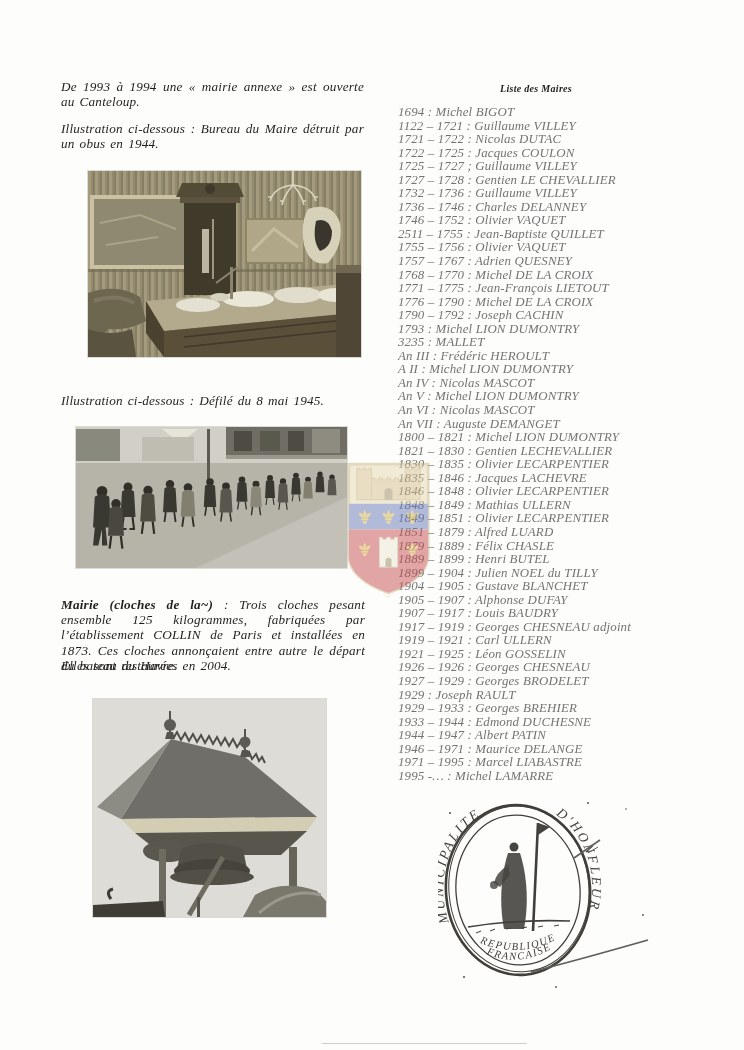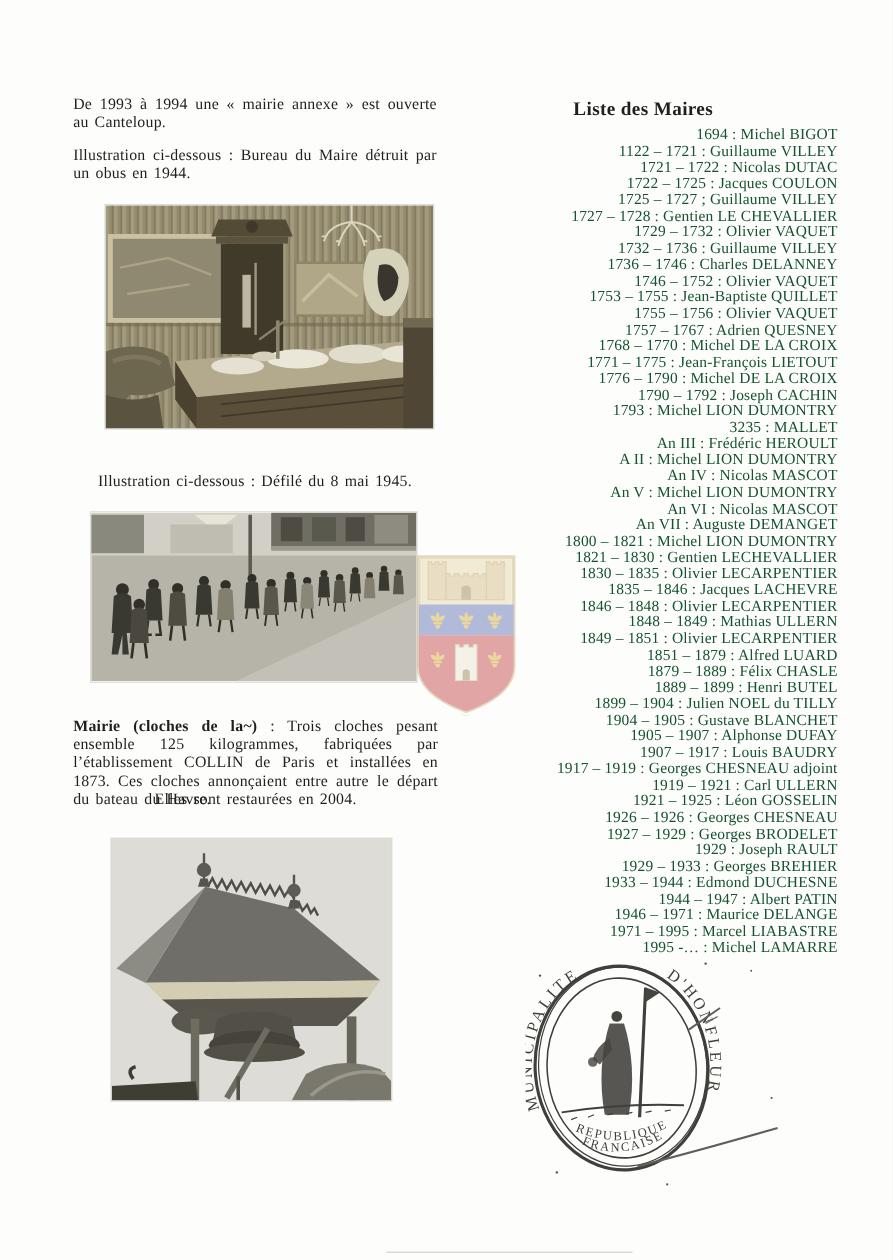--- a/index.html
+++ b/index.html
@@ -1,34 +1,34 @@
 <!DOCTYPE html>
 <html><head>
 <meta charset="utf-8">
 <style>
   html,body{margin:0;padding:0;background:#e9e9e9;}
   .page{
     position:relative;width:744px;height:1050px;background:#fdfdfc;
     font-family:"Liberation Serif","DejaVu Serif",serif;color:#211f1b;
-    overflow:hidden;margin:0 auto;
+    overflow:hidden;margin:0 auto;font-style:italic;
   }
   .para{
     position:absolute;font-size:13.2px;line-height:15.2px;
     text-align:justify;letter-spacing:.2px;word-spacing:1.5px;
   }
-  .para.nojust{text-align:center;}
+  .para.nojust{text-align:left;}
   .caption-bold{font-weight:bold;}
   .mayors-title{
     position:absolute;left:398px;top:83px;width:276px;text-align:center;
-    font-weight:bold;font-size:16px;letter-spacing:.3px;
+    font-weight:bold;font-size:10px;letter-spacing:.3px;
   }
   .mayor-list{position:absolute;left:398px;top:106px;width:300px;}
   .mayor-line{
     font-size:12.9px;line-height:13.55px;white-space:nowrap;
-    letter-spacing:.15px;color:#14532d;text-align:right;
+    letter-spacing:.15px;color:#737373;
   }
   .photo{position:absolute;overflow:hidden;box-shadow:0 0 0 1px rgba(120,115,95,.25);}
   .photo svg{display:block;}
   .blason{position:absolute;left:341px;top:456px;width:95px;height:141px;opacity:.5;z-index:5;}
   .stamp{position:absolute;left:438px;top:795px;width:222px;height:196px;}
   .scan-line{position:absolute;left:322px;top:1043px;width:205px;height:1px;background:#cfcfca;}
 </style>
 </head>
 <body>
 
@@ -307,25 +307,24 @@
   </div>
 
   <div class="mayors-title">Liste des Maires</div>
   <div class="mayor-list">
       <div class="mayor-line">1694 : Michel BIGOT</div>
       <div class="mayor-line">1122 – 1721 : Guillaume VILLEY</div>
       <div class="mayor-line">1721 – 1722 : Nicolas DUTAC</div>
       <div class="mayor-line">1722 – 1725 : Jacques COULON</div>
       <div class="mayor-line">1725 – 1727 ; Guillaume VILLEY</div>
       <div class="mayor-line">1727 – 1728 : Gentien LE CHEVALLIER</div>
-      <div class="mayor-line">1729 – 1732 : Olivier VAQUET</div>
       <div class="mayor-line">1732 – 1736 : Guillaume VILLEY</div>
       <div class="mayor-line">1736 – 1746 : Charles DELANNEY</div>
       <div class="mayor-line">1746 – 1752 : Olivier VAQUET</div>
-      <div class="mayor-line">1753 – 1755 : Jean-Baptiste QUILLET</div>
+      <div class="mayor-line">2511 – 1755 : Jean-Baptiste QUILLET</div>
       <div class="mayor-line">1755 – 1756 : Olivier VAQUET</div>
       <div class="mayor-line">1757 – 1767 : Adrien QUESNEY</div>
       <div class="mayor-line">1768 – 1770 : Michel DE LA CROIX</div>
       <div class="mayor-line">1771 – 1775 : Jean-François LIETOUT</div>
       <div class="mayor-line">1776 – 1790 : Michel DE LA CROIX</div>
       <div class="mayor-line">1790 – 1792 : Joseph CACHIN</div>
       <div class="mayor-line">1793 : Michel LION DUMONTRY</div>
       <div class="mayor-line">3235 : MALLET</div>
       <div class="mayor-line">An III : Frédéric HEROULT</div>
       <div class="mayor-line">A II : Michel LION DUMONTRY</div>

